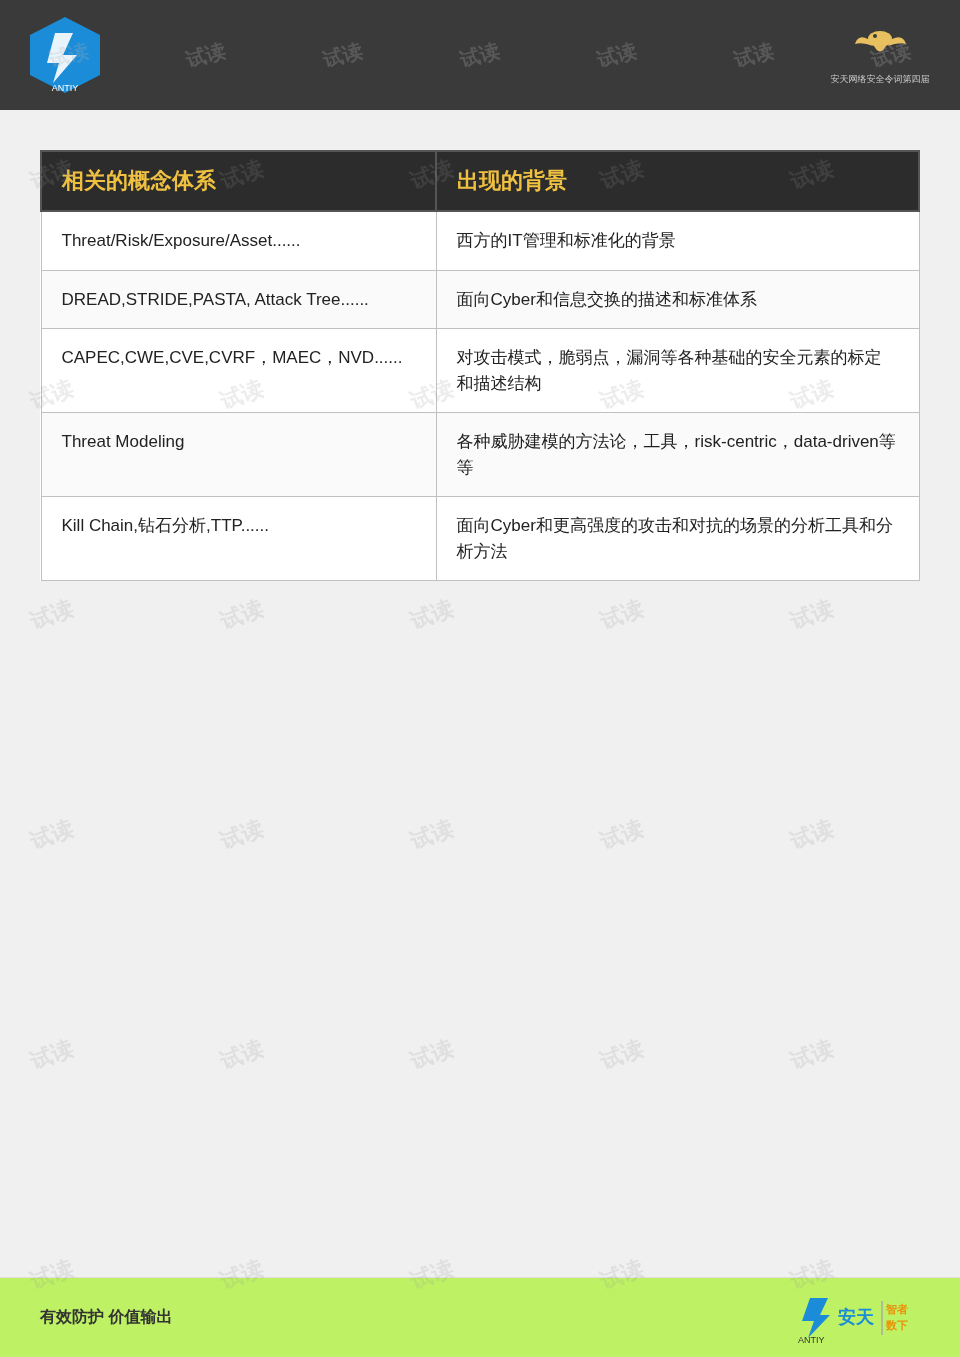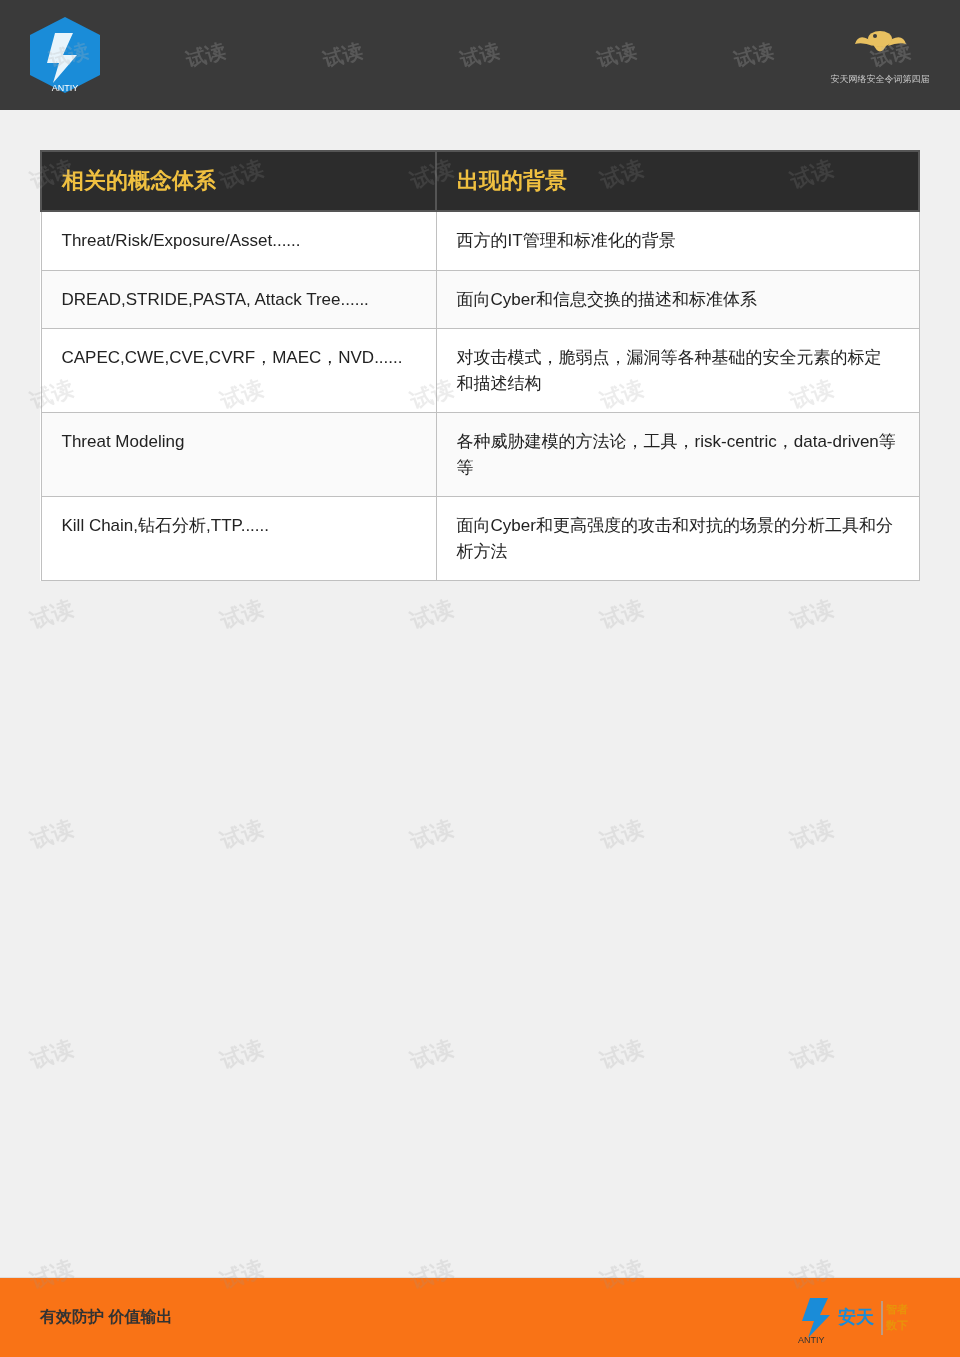--- a/index.html
+++ b/index.html
@@ -142,21 +142,21 @@
       width: 55%;
     }
 
     
     .footer {
       position: absolute;
       bottom: 0;
       left: 0;
       right: 0;
       height: 80px;
-      background: #f97316;
+      background: #bef264;
       display: flex;
       align-items: center;
       justify-content: space-between;
       padding: 0 40px;
       border-top: 1px solid #ddd;
     }
 
     .footer-left {
       font-size: 16px;
       color: #333;

